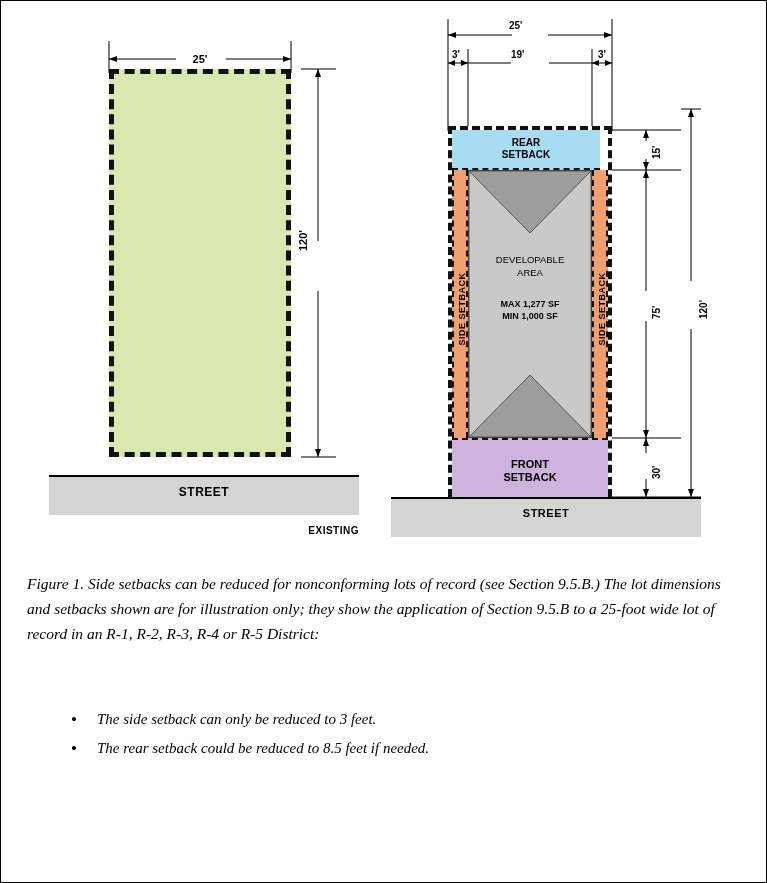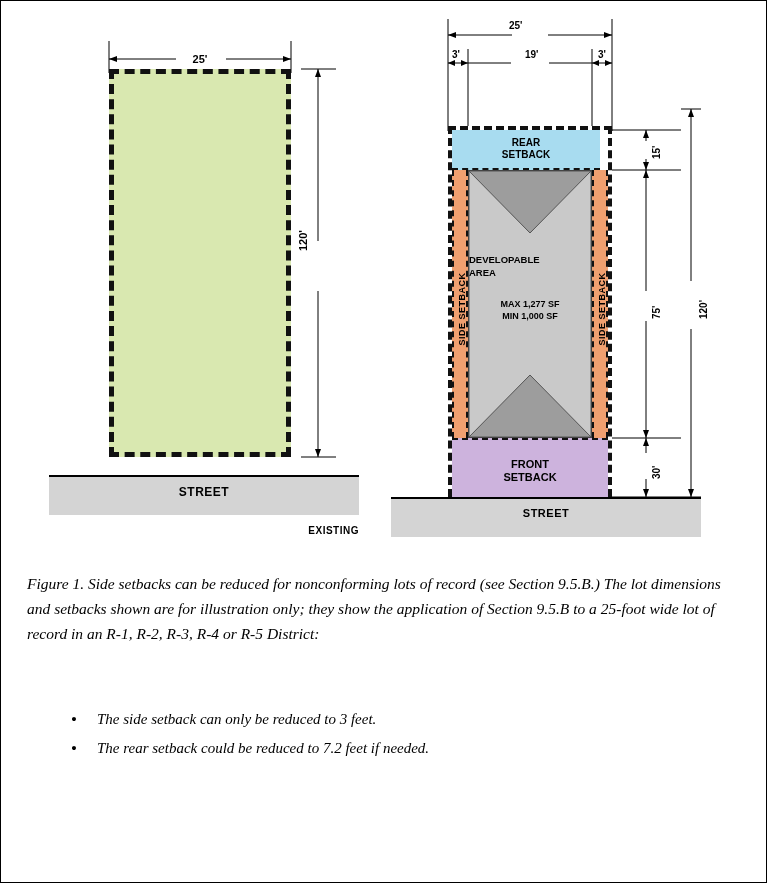--- a/index.html
+++ b/index.html
@@ -154,23 +154,24 @@
   #developable-area {
     left: 467px; top: 169px;
     width: 124px; height: 268px;
     background: #c9c9c9;
     box-sizing: border-box;
     border: 1px solid #444;
   }
   #developable-area .lbl {
     position: absolute;
     left: 0; right: 0; top: 82px;
+    text-align: center;
     font-family: "Liberation Sans", sans-serif;
     font-size: 9.5px;
-    font-weight: bold;
+    font-weight: normal;
     line-height: 13px;
     color: #000;
   }
   #developable-area .sub {
     position: absolute;
     left: 0; right: 0; top: 127px;
     text-align: center;
     font-family: "Liberation Sans", sans-serif;
     font-size: 9px;
     font-weight: bold;
@@ -366,31 +367,31 @@
         <span>FRONT</span><br>
         <span>SETBACK</span>
       </div>
     </div>
 
     <div id="proposed-street" class="abs"></div>
     <div id="proposed-street-label" class="abs">STREET</div>
 
     <div class="abs dimtxt" style="left:508px;top:19px;">25'</div>
     <div class="abs dimtxt" style="left:451px;top:48px;">3'</div>
-    <div class="abs dimtxt" style="left:524px;top:48px;">19'</div>
+    <div class="abs dimtxt" style="left:510px;top:48px;">19'</div>
     <div class="abs dimtxt" style="left:597px;top:48px;">3'</div>
 
     <div class="abs dimtxt rot" style="left:650px;top:158px;">15'</div>
     <div class="abs dimtxt rot" style="left:650px;top:318px;">75'</div>
     <div class="abs dimtxt rot" style="left:650px;top:478px;">30'</div>
     <div class="abs dimtxt rot" style="left:697px;top:318px;">120'</div>
   </div>
 
   <div id="caption">Figure 1.  Side setbacks can be reduced for nonconforming lots of record (see Section 9.5.B.) The lot dimensions and setbacks shown are for illustration only; they show the application of Section 9.5.B to a 25-foot wide lot of record in an R-1, R-2, R-3, R-4 or R-5 District:</div>
 
   <div id="bullets">
     <ul>
       <li>The side setback can only be reduced to 3 feet.</li>
-      <li>The rear setback could be reduced to 7.2 feet if needed.</li>
+      <li>The rear setback could be reduced to 8.5 feet if needed.</li>
     </ul>
   </div>
 
 </div>
 
 </body></html>

